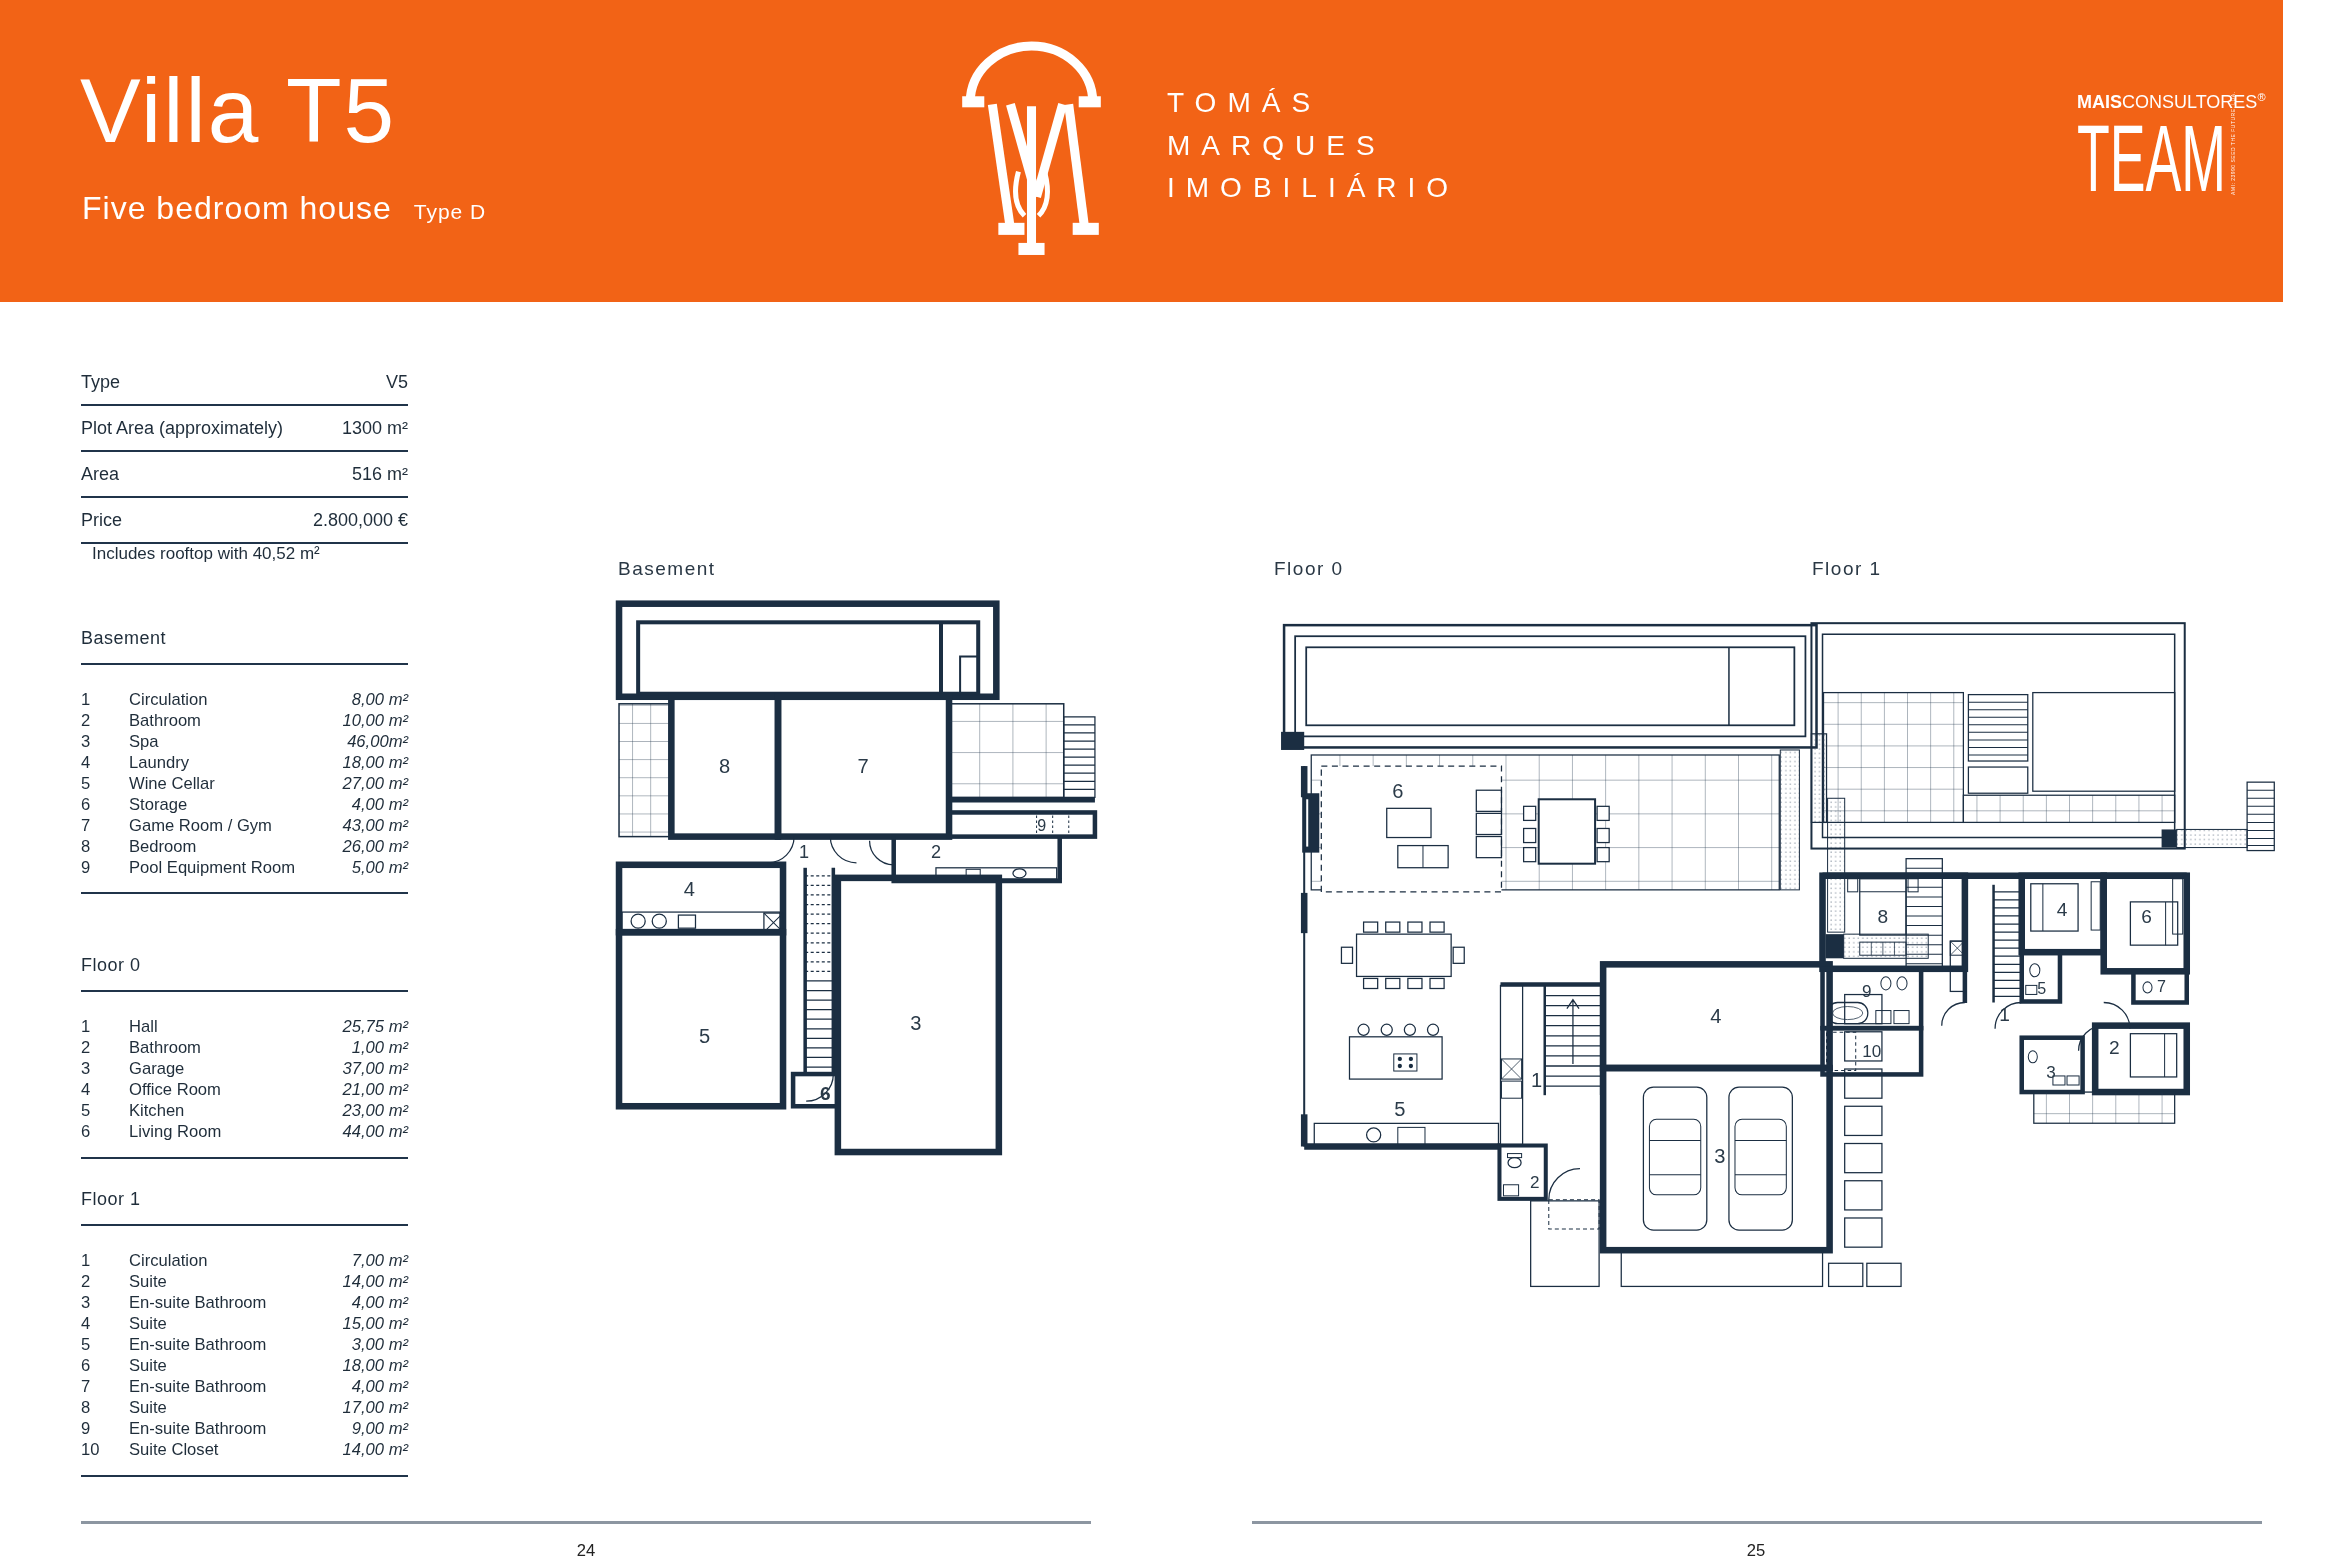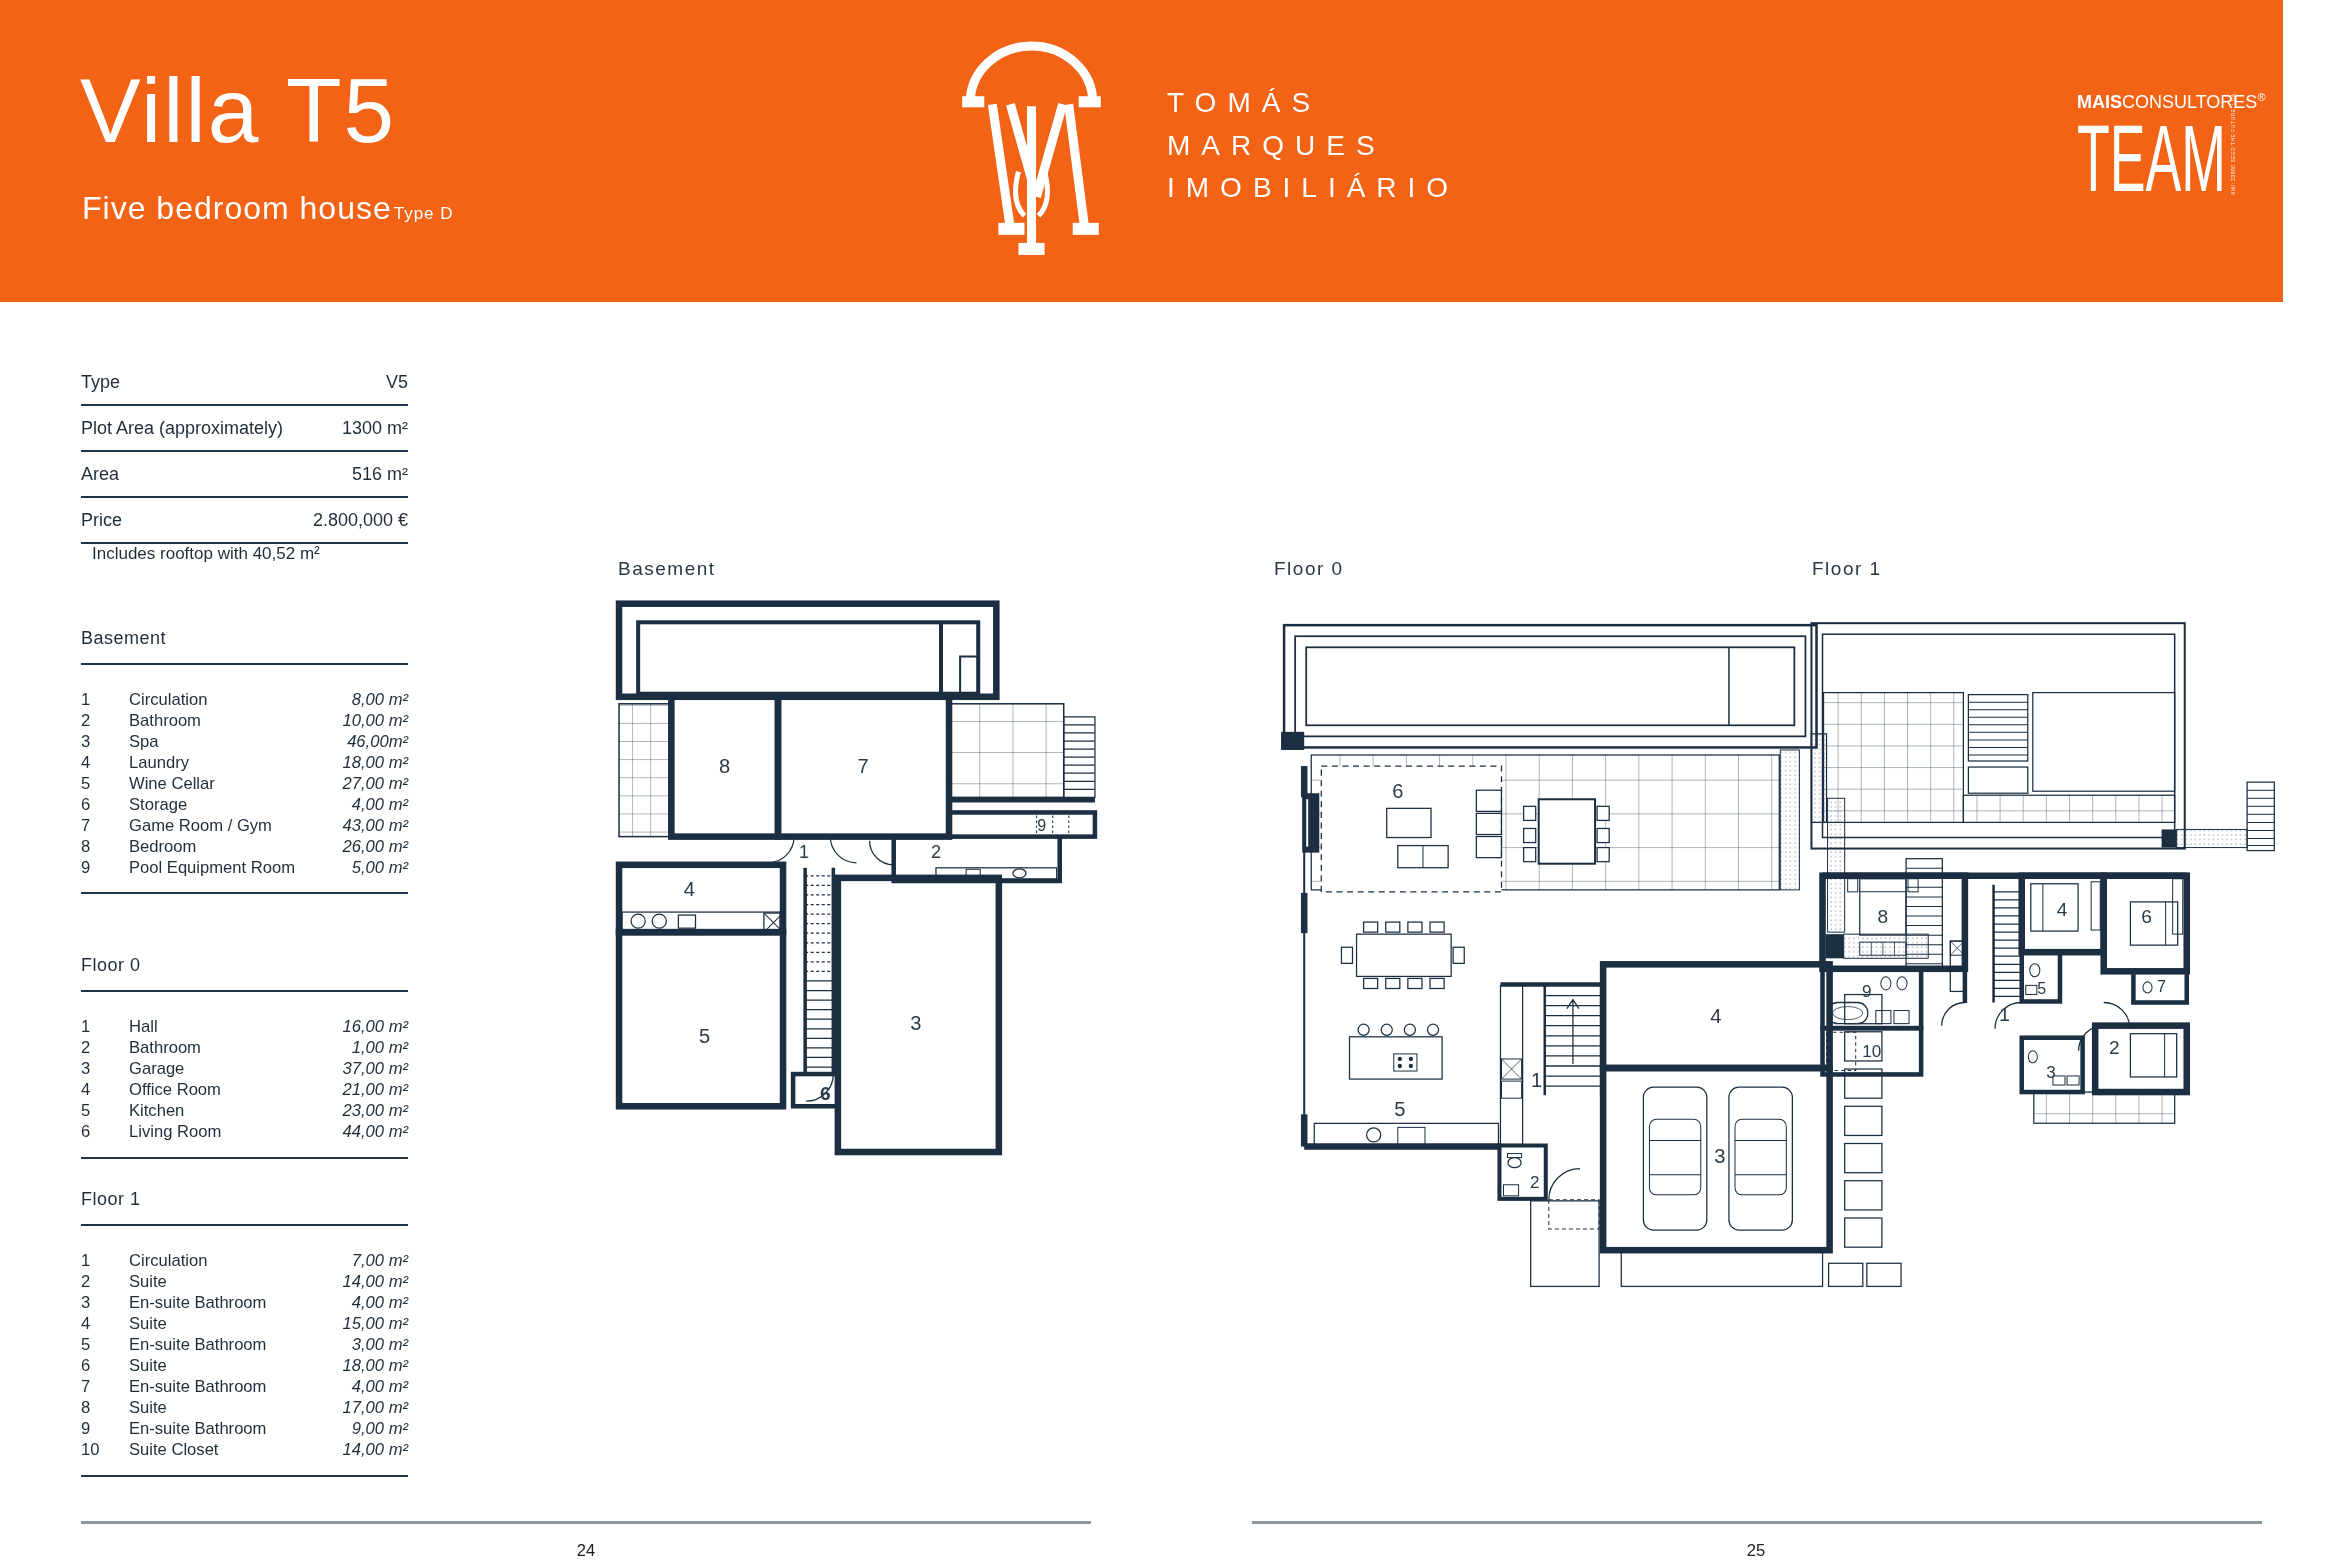--- a/index.html
+++ b/index.html
@@ -2,21 +2,21 @@
 <html style="font-size:8px"><head>
 <meta charset="utf-8">
 <style>
   html,body{margin:0;padding:0;background:#fff;}
   body{font-family:"Liberation Sans", sans-serif; color:#1F2D3A;}
   .page{position:relative;width:2283px;height:1567px;background:#ffffff;overflow:hidden;}
   
   .header{position:absolute;left:0;top:0;width:2342px;height:302px;}
   .hd-title{position:absolute;left:80px;top:65px;font-size:91px;font-weight:300;color:#fff;letter-spacing:2px;line-height:1;}
   .hd-sub{position:absolute;left:82px;top:190px;font-size:32px;font-weight:300;color:#fff;letter-spacing:1px;}
-  .hd-sub .typed{font-size:17px;margin-left:2px;}
+  .hd-sub .typed{font-size:21px;margin-left:22px;}
   .brand{position:absolute;left:1167px;top:82px;color:#fff;font-size:28px;font-weight:300;letter-spacing:11px;line-height:1.52;}
   .team-block{position:absolute;left:2077px;top:91px;width:174px;color:#fff;}
   .team-top{font-size:18px;font-weight:300;letter-spacing:0px;white-space:nowrap;}
   .team-top b{font-weight:700;}
   .team-row{display:flex;align-items:center;margin-top:4px;}
   .team-side{writing-mode:vertical-rl;transform:rotate(180deg);font-size:5px;letter-spacing:0.5px;height:75px;margin-left:2px;opacity:.95;white-space:nowrap;}
   
   .specs{position:absolute;left:81px;top:360px;width:327px;}
   .spec-row{display:flex;justify-content:space-between;align-items:flex-end;height:46px;border-bottom:2px solid #20344A;font-size:18px;font-weight:300;padding-bottom:11px;box-sizing:border-box;}
   .note{position:absolute;left:92px;top:544px;font-size:17px;font-weight:300;}
@@ -156,21 +156,21 @@
     <div class="sec-end" style="margin-top:14px;"></div>
   </div>
 
   <div class="section" style="top:955px;">
     <div class="sec-title">Floor 0</div>
     <div class="sec-rule"></div>
     <div class="sec-items">
       <div class="item">
           <span class="num">1</span>
           <span class="nm">Hall</span>
-          <span class="ar">16,00 m²</span>
+          <span class="ar">25,75 m²</span>
         </div>
       <div class="item">
           <span class="num">2</span>
           <span class="nm">Bathroom</span>
           <span class="ar">1,00 m²</span>
         </div>
       <div class="item">
           <span class="num">3</span>
           <span class="nm">Garage</span>
           <span class="ar">37,00 m²</span>

